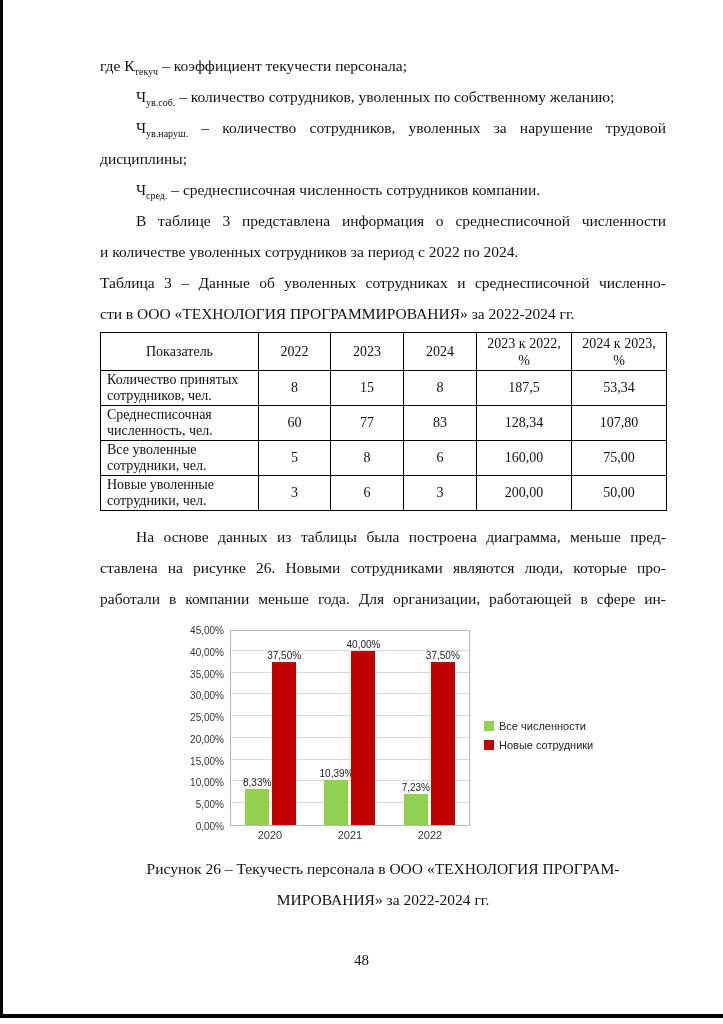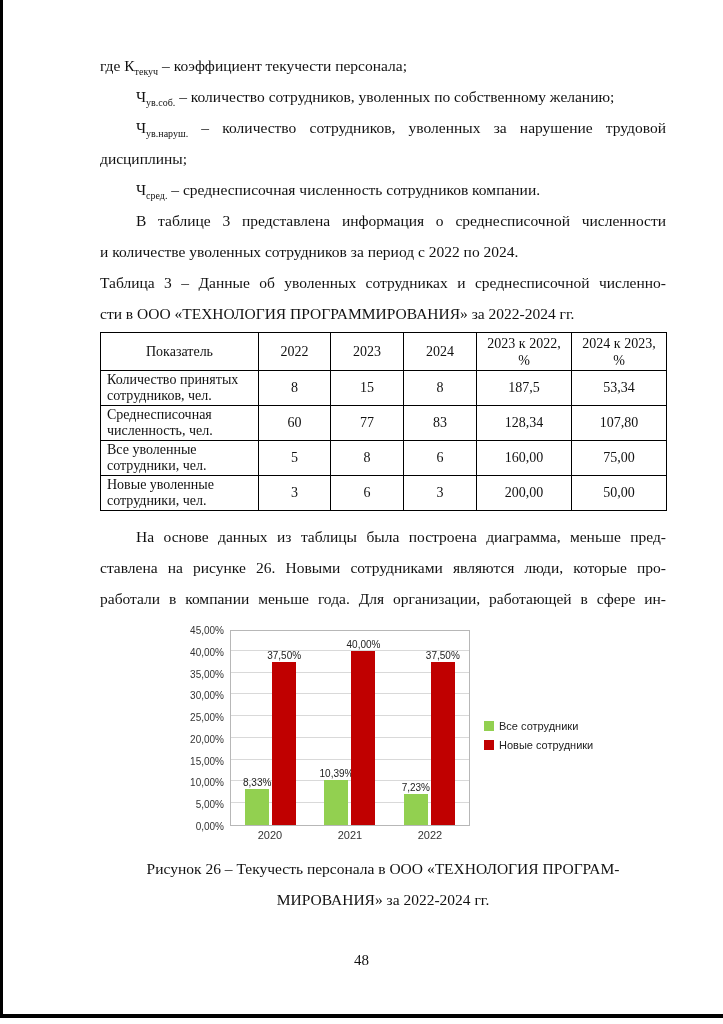--- a/index.html
+++ b/index.html
@@ -181,21 +181,21 @@
           </div>
         <div class="x-axis" id="x-axis">
             <div class="xtick">2020</div>
             <div class="xtick">2021</div>
             <div class="xtick">2022</div>
           </div>
       </div>
       <div class="legend" id="legend">
           <div class="legend-entry">
             <span class="swatch" style="background: rgb(146, 208, 80);"></span>
-            <span>Все сотрудники</span>
+            <span>Все численности</span>
           </div>
           <div class="legend-entry">
             <span class="swatch" style="background: rgb(192, 0, 0);"></span>
             <span>Новые сотрудники</span>
           </div>
         </div>
     </div>
 
     <div class="fig-caption">
       <div>Рисунок 26 – Текучесть персонала в ООО «ТЕХНОЛОГИЯ ПРОГРАМ-</div>

